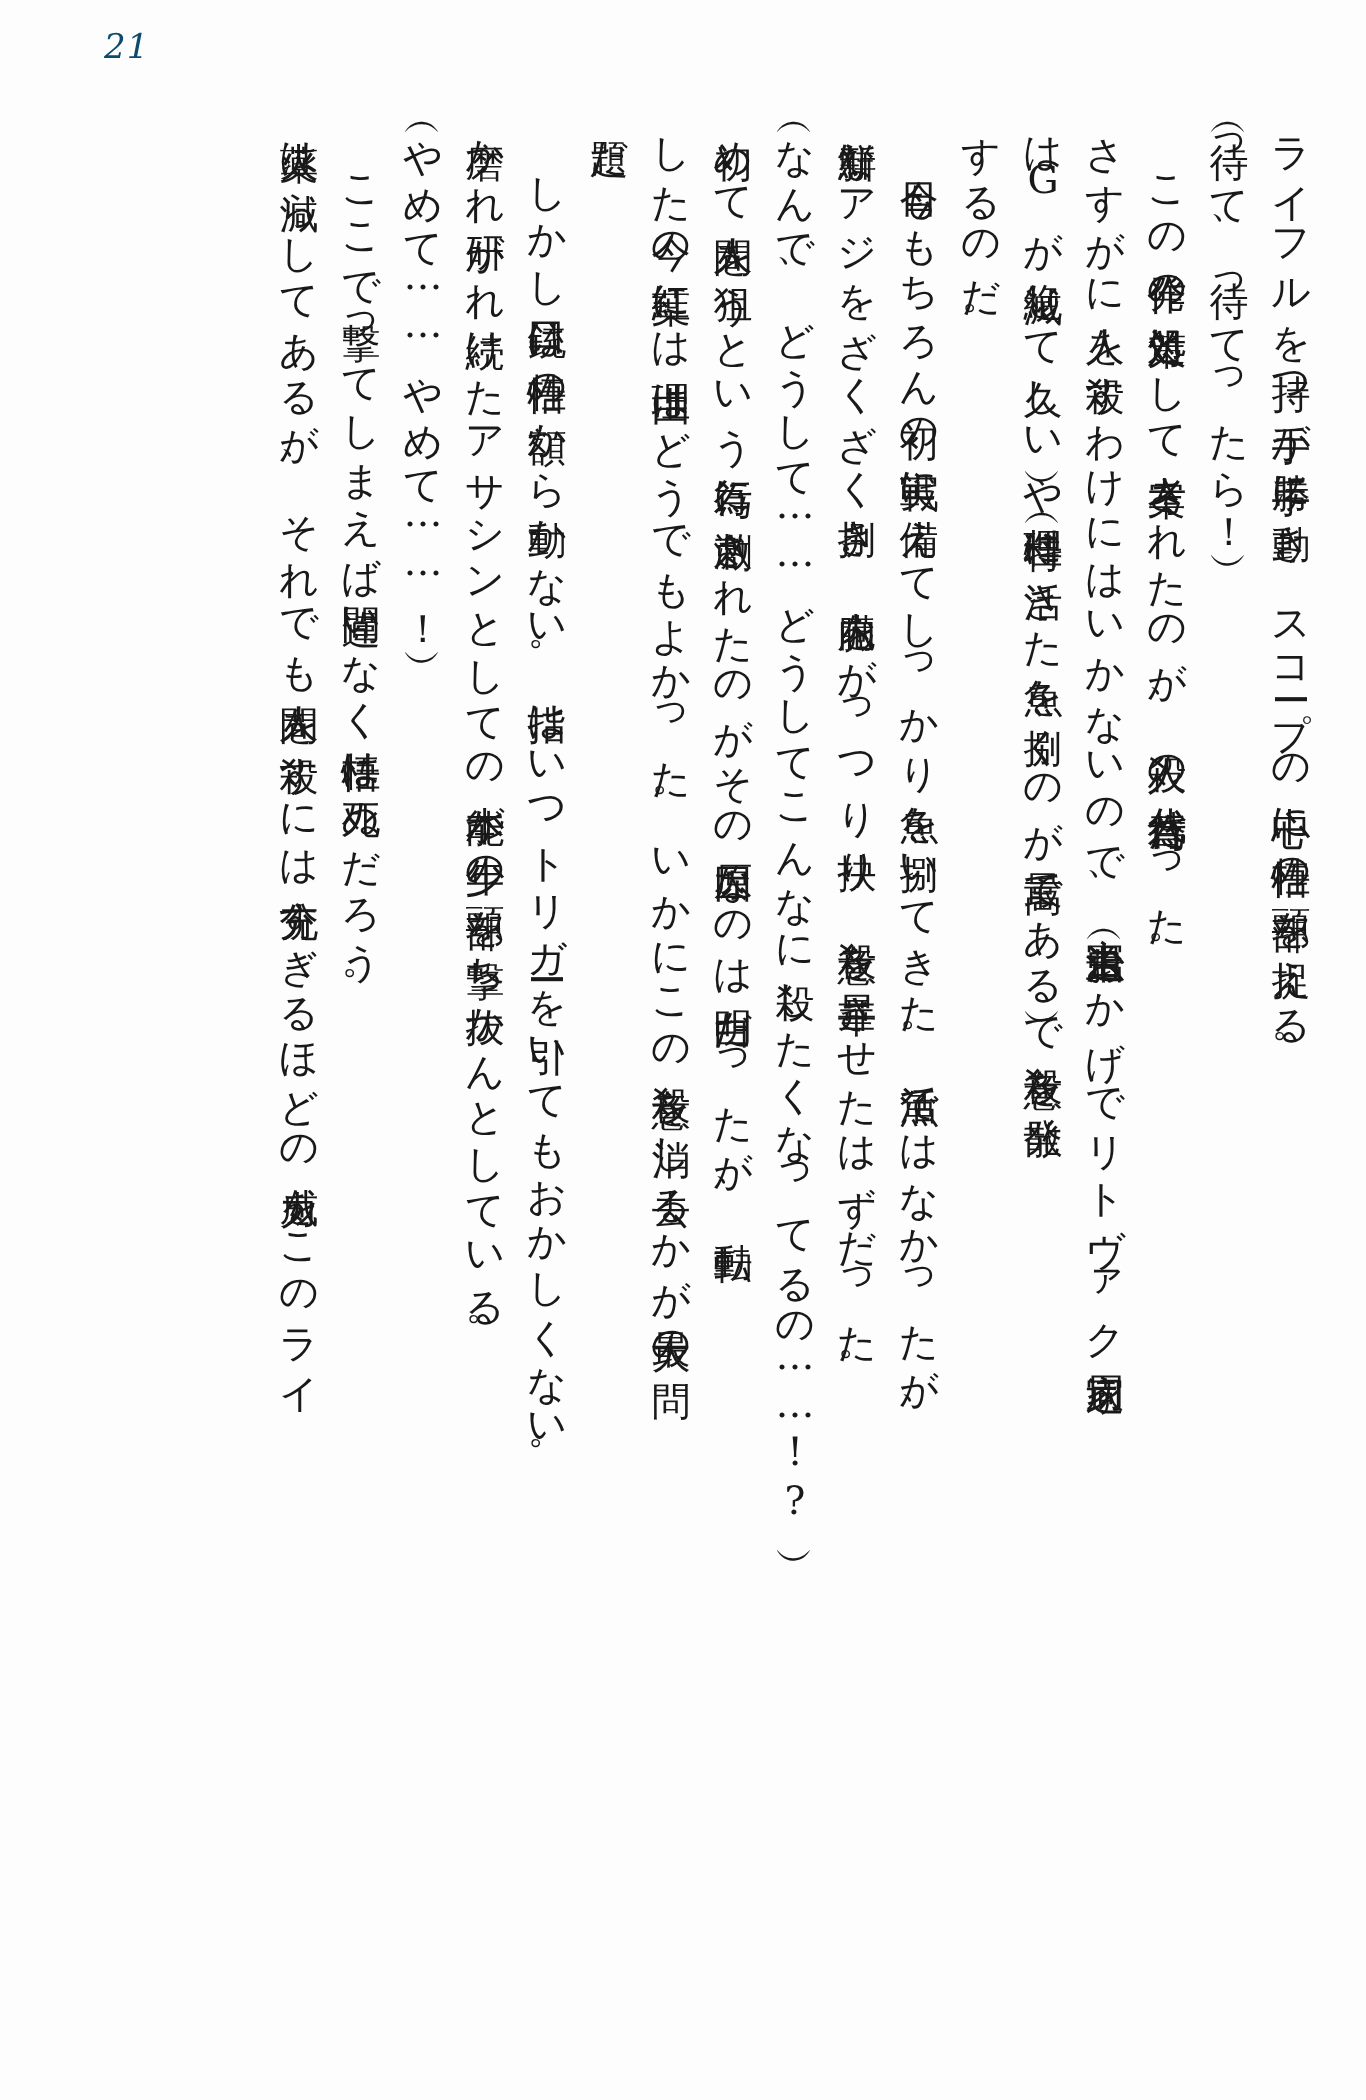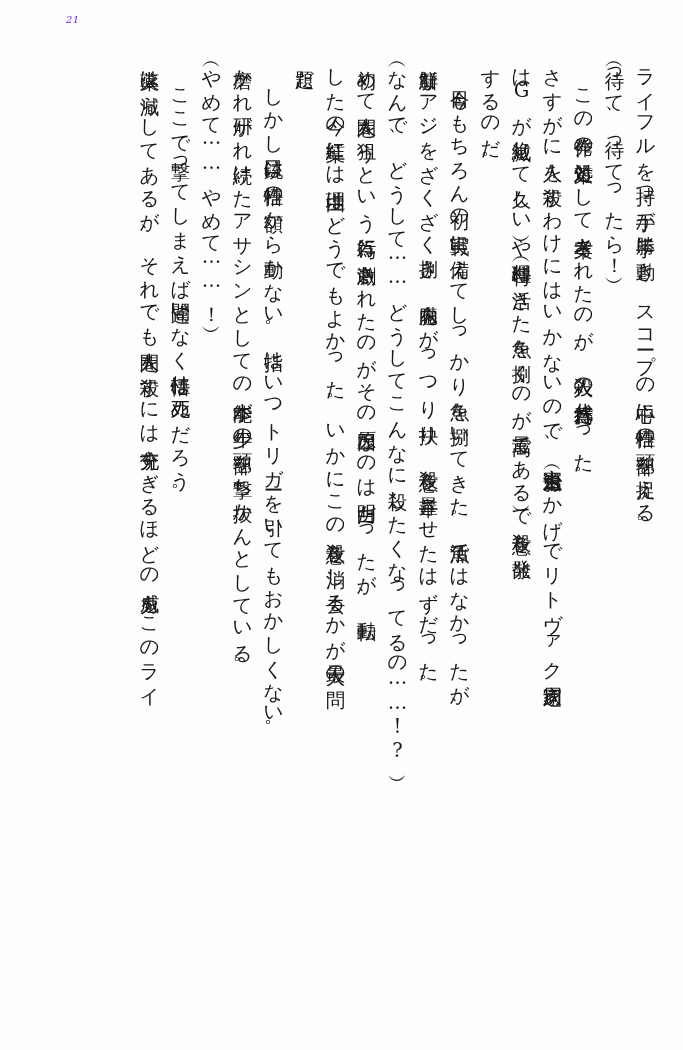--- a/index.html
+++ b/index.html
@@ -17,25 +17,25 @@
   .page {
     position: relative;
     width: 683px;
     height: 1050px;
     background: #fdfdfd;
     box-sizing: border-box;
   }
   .page-number {
     position: absolute;
     top: 14px;
-    left: 66px;
-    font-size: 10px;
+    left: 52px;
+    font-size: 17px;
     font-style: italic;
     font-family: "DejaVu Serif", "Liberation Serif", serif;
-    color: #6d28d9;
+    color: #0c4a6e;
     letter-spacing: 0.5px;
   }
   .text-block {
     position: absolute;
     top: 55px;
     left: 30px;
     right: 28px;
     bottom: 30px;
     display: flex;
     flex-direction: row-reverse;

